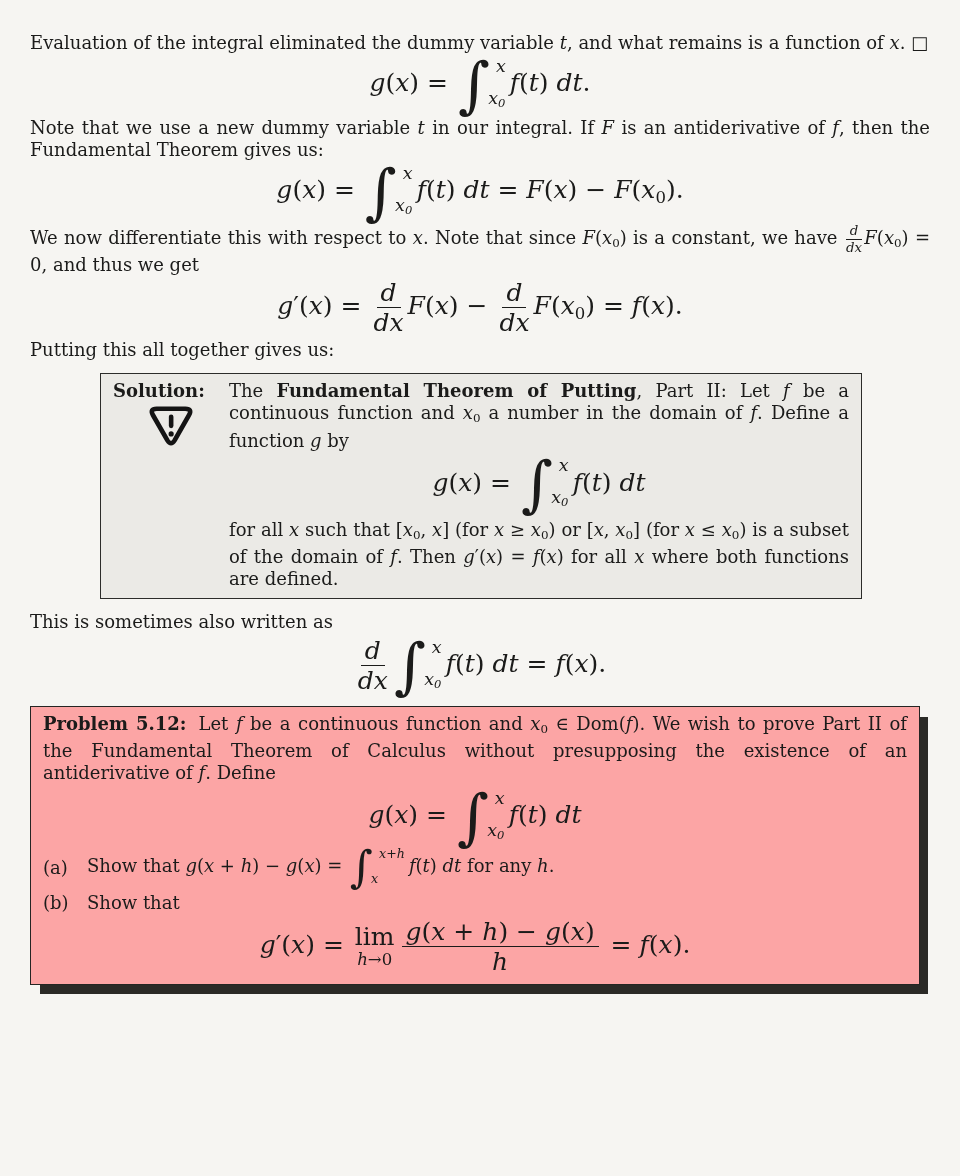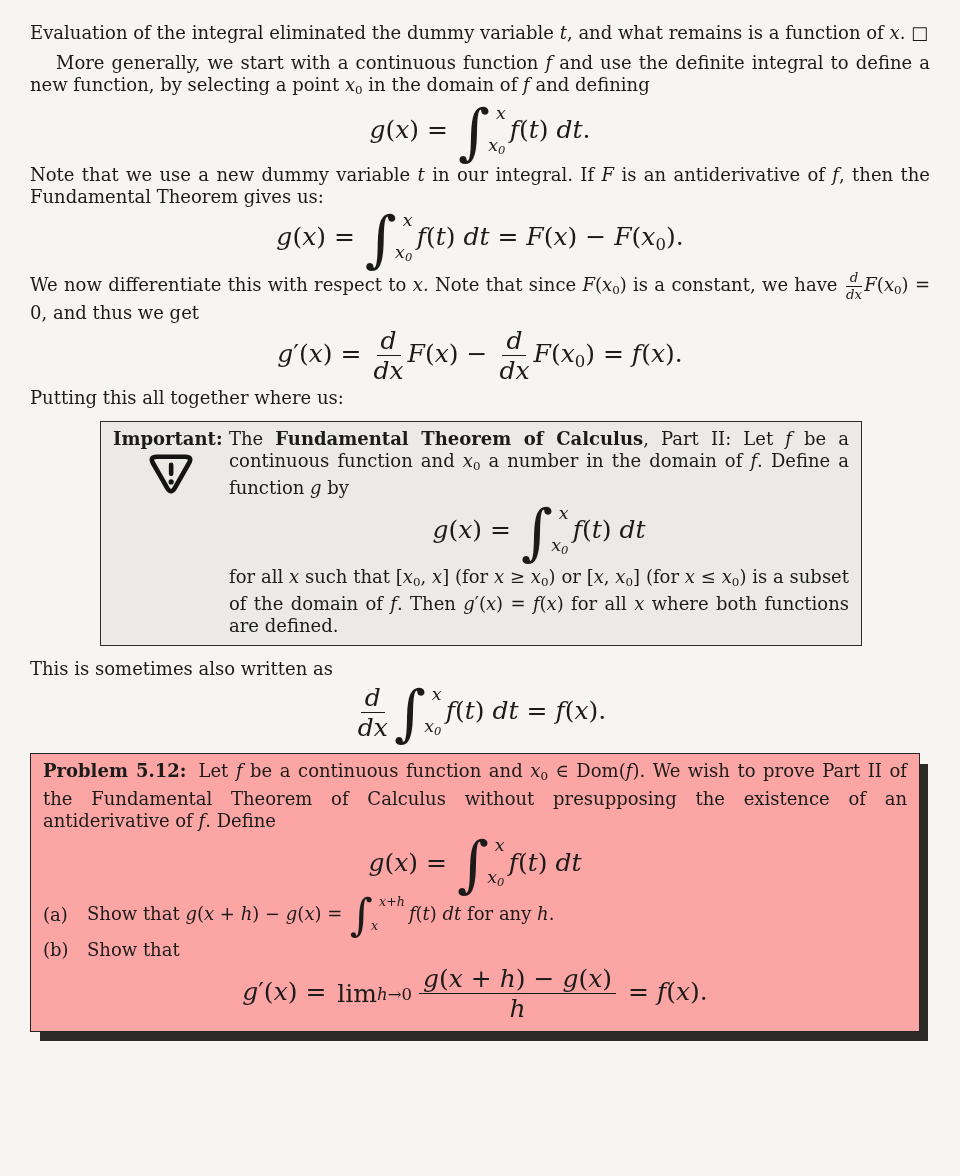--- a/index.html
+++ b/index.html
@@ -5,21 +5,21 @@
   html,body{margin:0;padding:0;}
   body{
     width:960px;height:1176px;overflow:hidden;
     background:#f6f5f2;
     color:#1b1b1a;
     font-family:"DejaVu Serif","Liberation Serif",serif;
     font-size:18px;line-height:22px;
   }
   .page{padding:16px 30px 0 30px;}
   .para{margin:8px 0 0 0;text-align:justify;}
-  .para.first{margin-top:6px;}
+  .para.first{margin-top:16px;}
   .para.indent{text-indent:26px;}
   .it{font-style:italic;}
   .bf{font-weight:bold;}
   .msub{font-size:0.66em;vertical-align:-0.28em;}
 
   
   .dformula{text-align:center;height:52px;line-height:52px;font-size:25px;margin:3px 0;overflow:visible;white-space:nowrap;}
   .dformula.tall{height:56px;line-height:56px;}
 
   
@@ -30,21 +30,21 @@
   .mint .ilim.top{margin-left:6px;}
   .mint .ilim.bot{margin-left:-2px;}
 
   
   .mfrac{display:inline-flex;flex-direction:column;align-items:center;vertical-align:middle;line-height:1.08;margin:0 4px;}
   .mfrac .fnum{border-bottom:1.4px solid #1b1b1a;padding:0 4px 1px 4px;}
   .mfrac .fden{padding-top:1px;}
   .mfrac.small{font-size:0.74em;line-height:1.02;margin:0 2px;}
 
   
-  .mlim{display:inline-flex;flex-direction:row;align-items:center;vertical-align:middle;line-height:1;margin:0 3px;}
+  .mlim{display:inline-flex;flex-direction:column;align-items:center;vertical-align:middle;line-height:1;margin:0 3px;}
   .mlim .lunder{font-size:0.66em;margin-top:3px;}
 
   
   .note-box{
     width:762px;margin:12px 0 0 70px;box-sizing:border-box;
     background:#ebeae6;border:1.5px solid #2c2c2a;
     display:flex;
   }
   .note-left{width:128px;flex:0 0 128px;padding:6px 0 0 12px;text-align:center;box-sizing:border-box;}
   .note-label{font-weight:bold;text-align:left;}
@@ -67,21 +67,20 @@
 
   .solution{margin:18px 0 0 0;font-style:italic;}
 </style>
 </head>
 <body>
 
 <div class="page">
 
   <p class="para first">Evaluation of the integral eliminated the dummy variable <span class="it">t</span>, and what remains is a function of <span class="it">x</span>.  □</p>
 
-  <p class="para indent">More generally, we start with a continuous function <span class="it">f</span> and use the definite integral to define a new function, by selecting a point <span class="it">x</span><span class="msub">0</span> in the domain of <span class="it">f</span> and defining</p>
 
   <div class="dformula"><span class="it">g</span>(<span class="it">x</span>) = <span class="mint">
         <span class="isym">∫</span>
         <span class="ilims">
           <span class="ilim top it"><span class="it">x</span></span>
           <span class="ilim bot it"><span class="it">x</span><span class="msub">0</span></span>
         </span>
       </span><span class="it">f</span>(<span class="it">t</span>) <span class="it">dt</span>.</div>
 
   <p class="para">Note that we use a new dummy variable <span class="it">t</span> in our integral.  If <span class="it">F</span> is an antiderivative of <span class="it">f</span>, then the Fundamental Theorem gives us:</p>
@@ -100,35 +99,35 @@
       </span><span class="it">F</span>(<span class="it">x</span><span class="msub">0</span>) = 0, and thus we get</p>
 
   <div class="dformula"><span class="it">g</span>′(<span class="it">x</span>) = <span class="mfrac">
         <span class="fnum"><span class="it">d</span></span>
         <span class="fden"><span class="it">dx</span></span>
       </span><span class="it">F</span>(<span class="it">x</span>) − <span class="mfrac">
         <span class="fnum"><span class="it">d</span></span>
         <span class="fden"><span class="it">dx</span></span>
       </span><span class="it">F</span>(<span class="it">x</span><span class="msub">0</span>) = <span class="it">f</span>(<span class="it">x</span>).</div>
 
-  <p class="para">Putting this all together where us:</p>
+  <p class="para">Putting this all together gives us:</p>
 
   <div class="note-box">
     <div class="note-left">
-      <div class="note-label">Important:</div>
+      <div class="note-label">Solution:</div>
       <div class="note-icon">
         <svg width="46" height="42" viewBox="0 0 64 58" aria-hidden="true">
           <path d="M12 5 H52 Q62 5 57 14 L37 49 Q32 57 27 49 L7 14 Q2 5 12 5 Z" fill="none" stroke="#141414" stroke-width="6.5" stroke-linejoin="round"></path>
           <rect x="29" y="13" width="6.4" height="19" rx="3.2" fill="#141414"></rect>
           <circle cx="32.2" cy="40" r="3.6" fill="#141414"></circle>
         </svg>
       </div>
     </div>
     <div class="note-body">
-      <p class="para">The <span class="bf">Fundamental Theorem of Calculus</span>, Part II: Let <span class="it">f</span> be a continuous function and <span class="it">x</span><span class="msub">0</span> a number in the domain of <span class="it">f</span>.  Define a function <span class="it">g</span> by</p>
+      <p class="para">The <span class="bf">Fundamental Theorem of Putting</span>, Part II: Let <span class="it">f</span> be a continuous function and <span class="it">x</span><span class="msub">0</span> a number in the domain of <span class="it">f</span>.  Define a function <span class="it">g</span> by</p>
       <div class="dformula tall"><span class="it">g</span>(<span class="it">x</span>) = <span class="mint">
             <span class="isym">∫</span>
             <span class="ilims">
               <span class="ilim top it"><span class="it">x</span></span>
               <span class="ilim bot it"><span class="it">x</span><span class="msub">0</span></span>
             </span>
           </span><span class="it">f</span>(<span class="it">t</span>) <span class="it">dt</span></div>
       <p class="para">for all <span class="it">x</span> such that [<span class="it">x</span><span class="msub">0</span>, <span class="it">x</span>] (for <span class="it">x</span> ≥ <span class="it">x</span><span class="msub">0</span>) or [<span class="it">x</span>, <span class="it">x</span><span class="msub">0</span>] (for <span class="it">x</span> ≤ <span class="it">x</span><span class="msub">0</span>) is a subset of the domain of <span class="it">f</span>.  Then <span class="it">g</span>′(<span class="it">x</span>) = <span class="it">f</span>(<span class="it">x</span>) for all <span class="it">x</span> where both functions are defined.</p>
     </div>
   </div>

